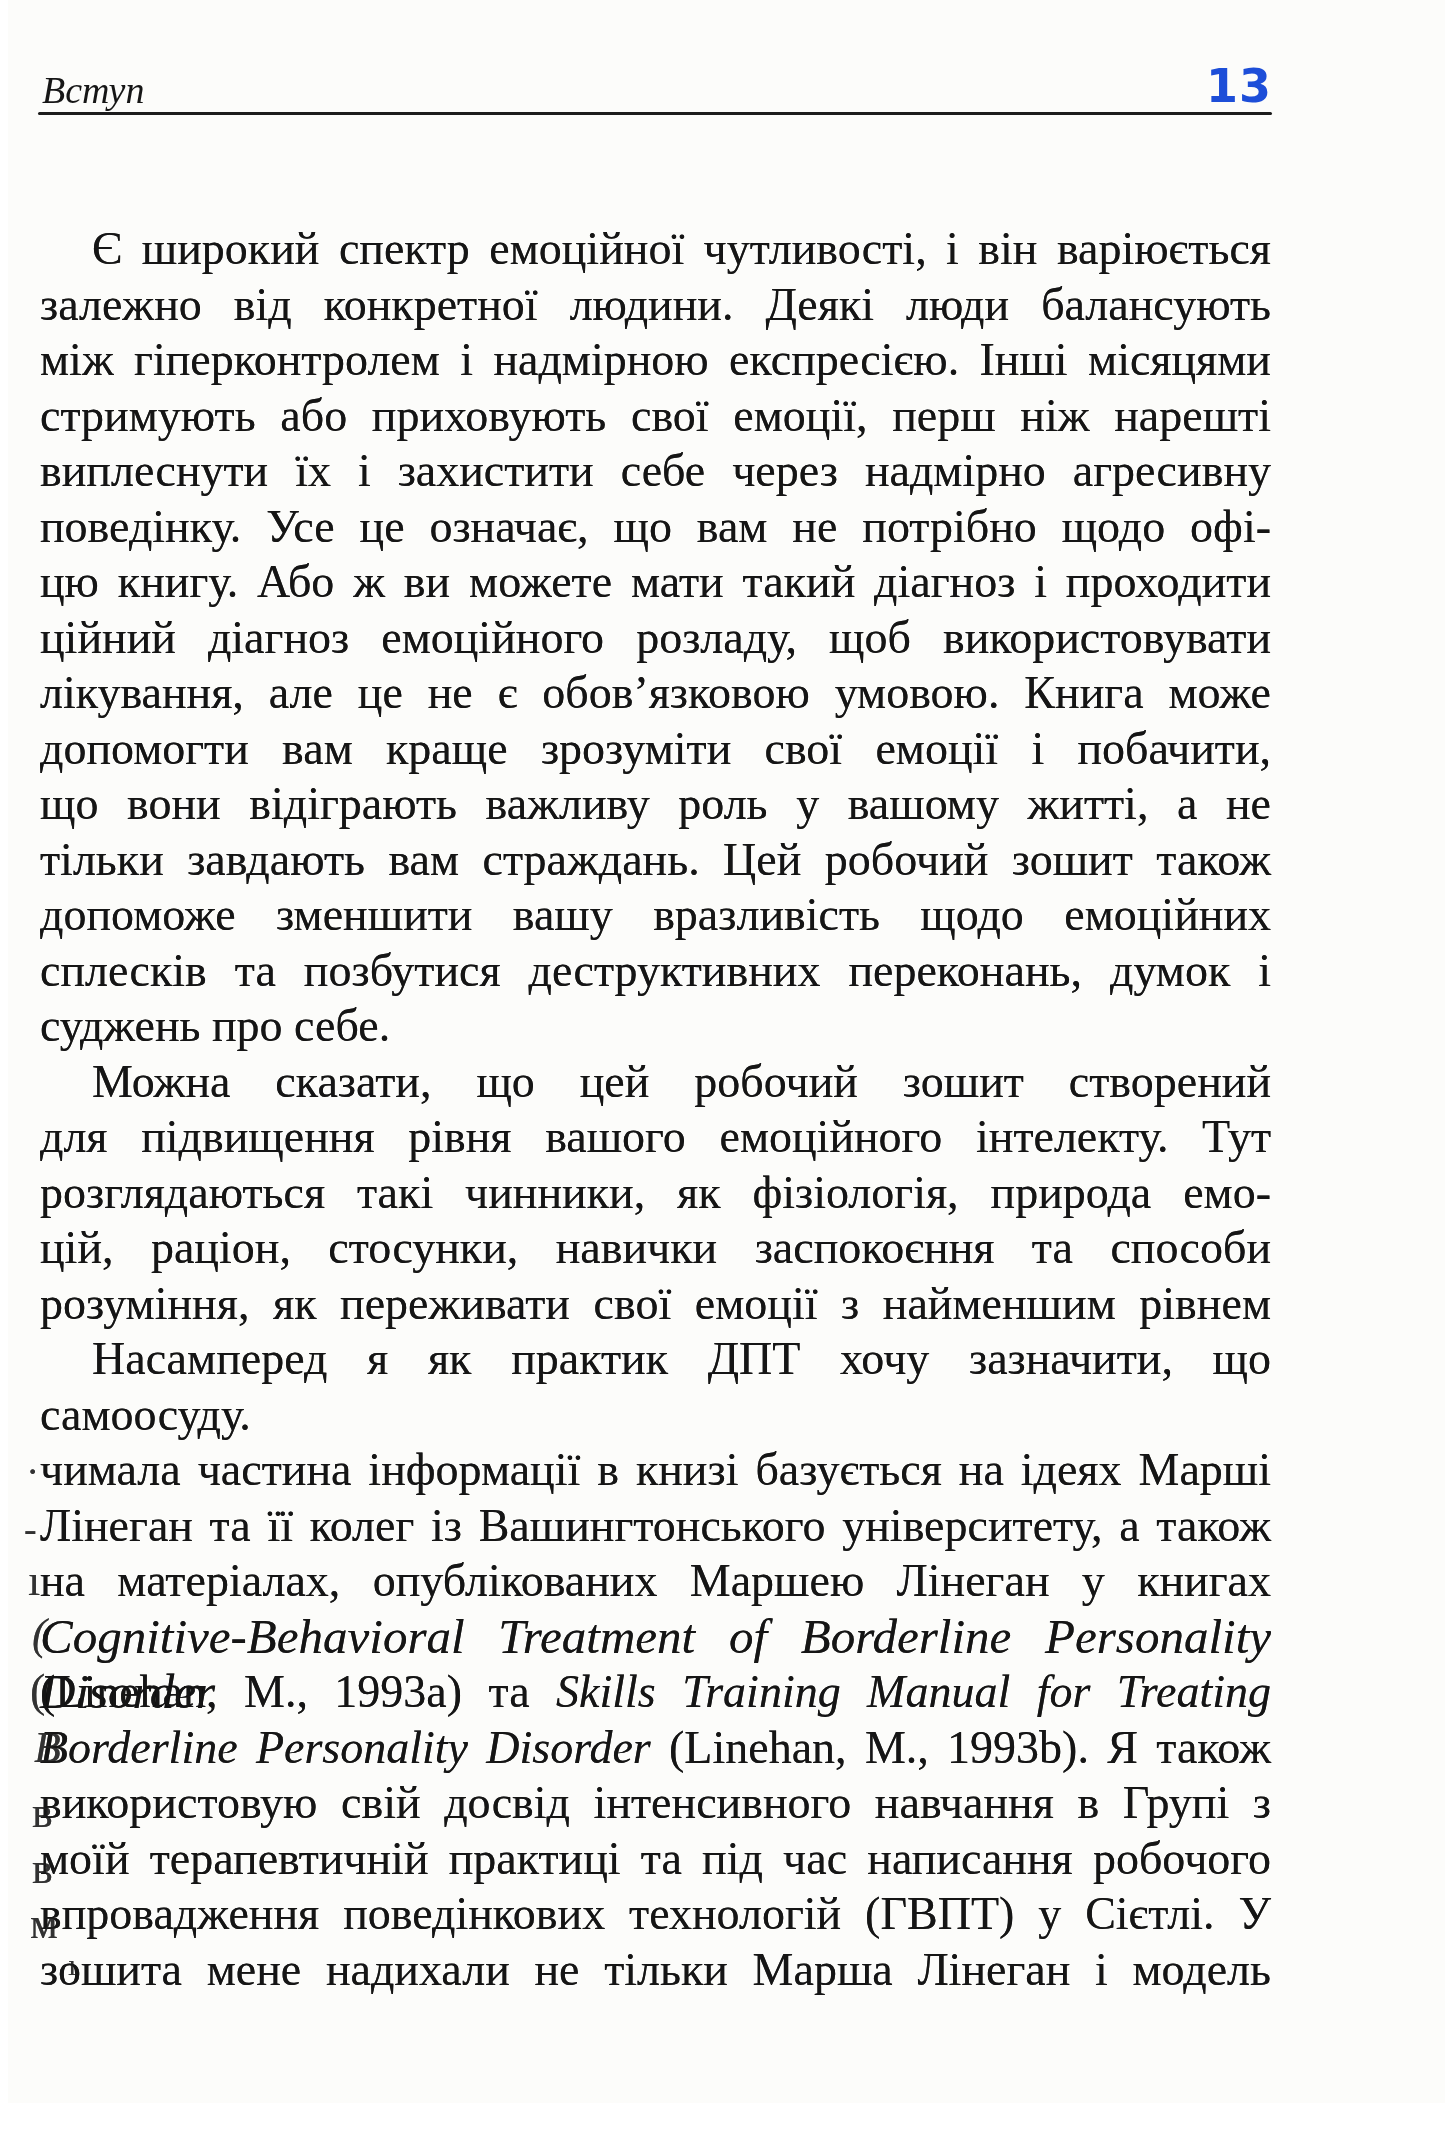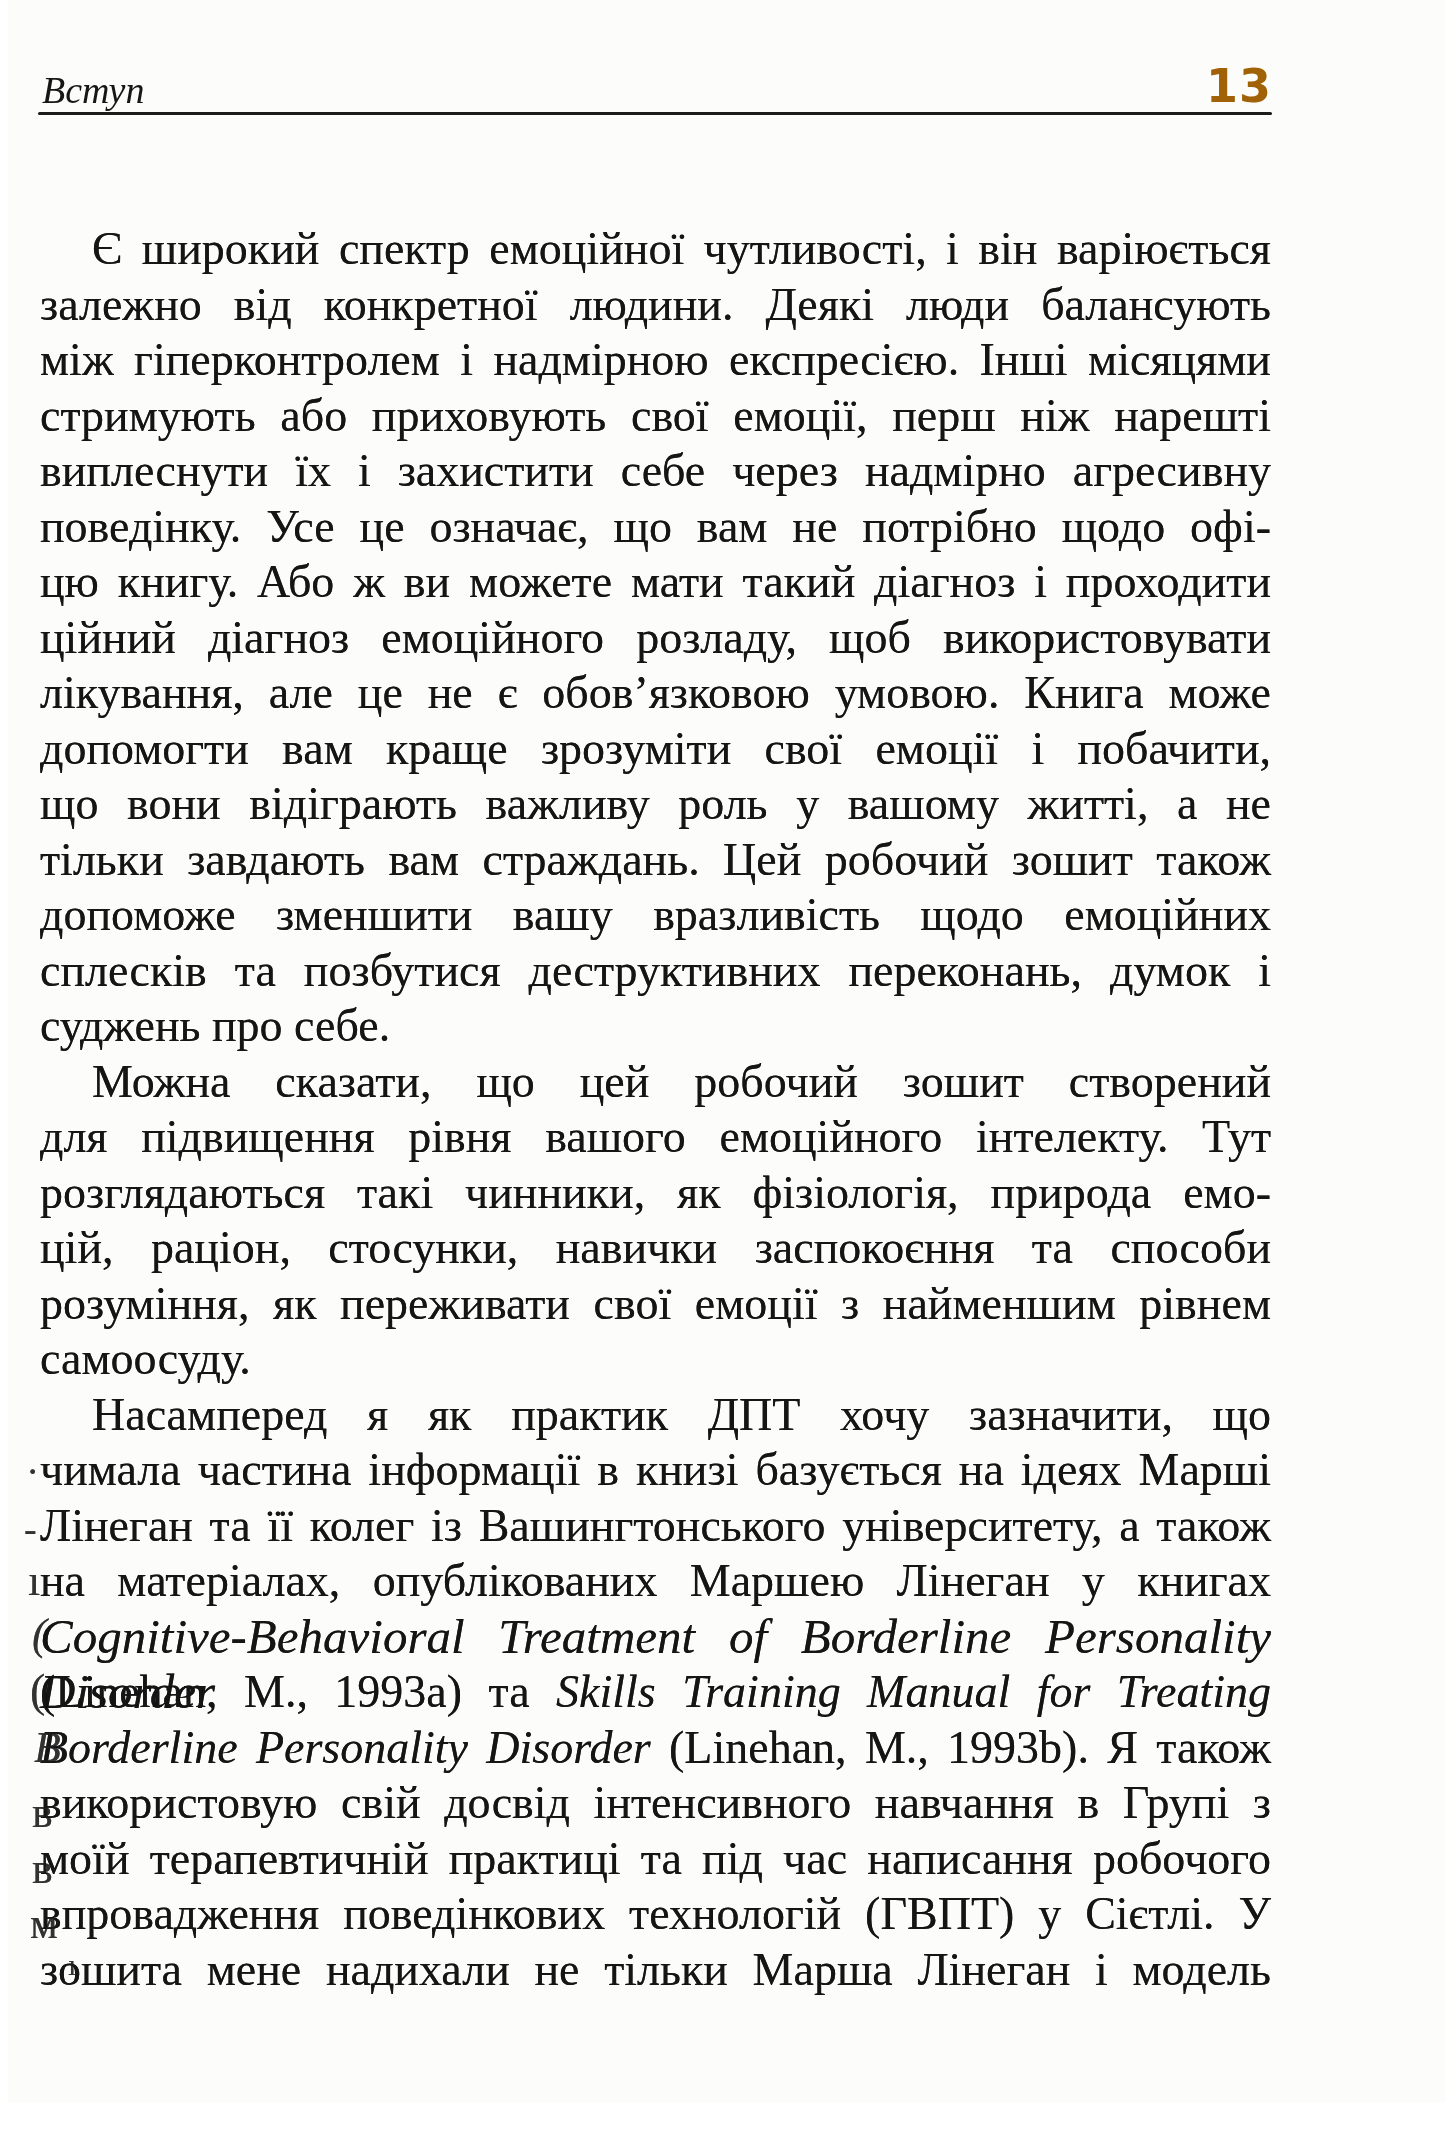--- a/index.html
+++ b/index.html
@@ -17,21 +17,21 @@
   }
   
   #running-title{
     position:absolute;left:34px;top:70px;
     font-style:italic;font-size:38px;line-height:40px;color:#161616;
   }
   #page-number{
     position:absolute;left:1060px;top:62px;width:204px;
     text-align:right;
     font-family:"DejaVu Sans","Liberation Sans",sans-serif;
-    font-weight:bold;font-size:46px;line-height:48px;color:#a16207;
+    font-weight:bold;font-size:46px;line-height:48px;color:#1d4ed8;
     letter-spacing:1px;
   }
   #header-rule{
     position:absolute;left:30px;top:112px;width:1234px;height:3px;
     background:#1c1c1c;border-radius:2px;
   }
   
   #text-block{
     position:absolute;left:32px;top:221px;width:1231px;
     color:#151515;
@@ -83,22 +83,22 @@
       <div class="line"><span class="seg">що вони відіграють важливу роль у вашому житті, а не</span></div>
       <div class="line"><span class="seg">тільки завдають вам страждань. Цей робочий зошит також</span></div>
       <div class="line"><span class="seg">допоможе зменшити вашу вразливість щодо емоційних</span></div>
       <div class="line"><span class="seg">сплесків та позбутися деструктивних переконань, думок і</span></div>
       <div class="line lastline"><span class="seg">суджень про себе.</span></div>
       <div class="line indent"><span class="seg">Можна сказати, що цей робочий зошит створений</span></div>
       <div class="line"><span class="seg">для підвищення рівня вашого емоційного інтелекту. Тут</span></div>
       <div class="line"><span class="seg">розглядаються такі чинники, як фізіологія, природа емо-</span></div>
       <div class="line"><span class="seg">цій, раціон, стосунки, навички заспокоєння та способи</span></div>
       <div class="line"><span class="seg">розуміння, як переживати свої емоції з найменшим рівнем</span></div>
+      <div class="line indent"><span class="seg">Насамперед я як практик ДПТ хочу зазначити, що</span></div>
       <div class="line lastline"><span class="seg">самоосуду.</span></div>
-      <div class="line indent"><span class="seg">Насамперед я як практик ДПТ хочу зазначити, що</span></div>
       <div class="line"><span class="seg">чимала частина інформації в книзі базується на ідеях Марші</span></div>
       <div class="line"><span class="seg">Лінеган та її колег із Вашингтонського університету, а також</span></div>
       <div class="line"><span class="seg">на матеріалах, опублікованих Маршею Лінеган у книгах</span></div>
       <div class="line" style="font-size: 49px;"><span class="seg it">Cognitive-Behavioral Treatment of Borderline Personality Disorder</span></div>
       <div class="line"><span class="seg">(Linehan, M., 1993a) та </span><span class="seg it">Skills Training Manual for Treating</span></div>
       <div class="line"><span class="seg it">Borderline Personality Disorder</span><span class="seg"> (Linehan, M., 1993b). Я також</span></div>
       <div class="line"><span class="seg">використовую свій досвід інтенсивного навчання в Групі з</span></div>
       <div class="line"><span class="seg">моїй терапевтичній практиці та під час написання робочого</span></div>
       <div class="line"><span class="seg">впровадження поведінкових технологій (ГВПТ) у Сієтлі. У</span></div>
       <div class="line"><span class="seg">зошита мене надихали не тільки Марша Лінеган і модель</span></div>

